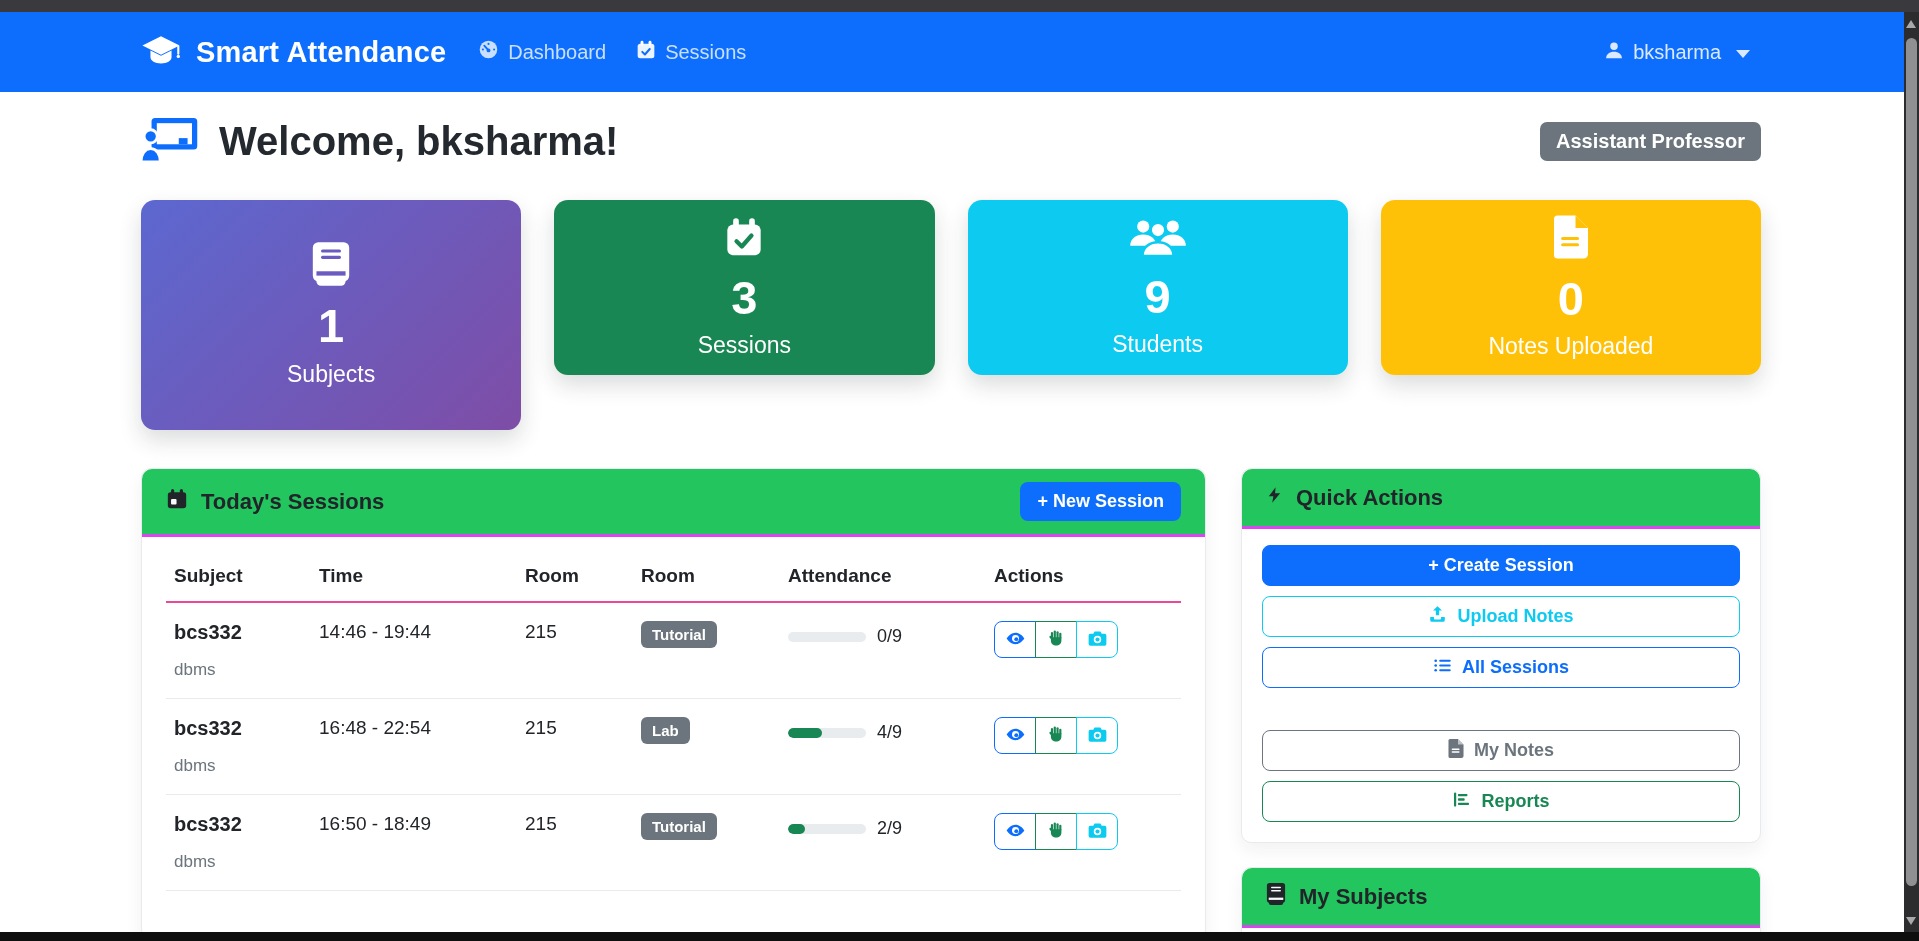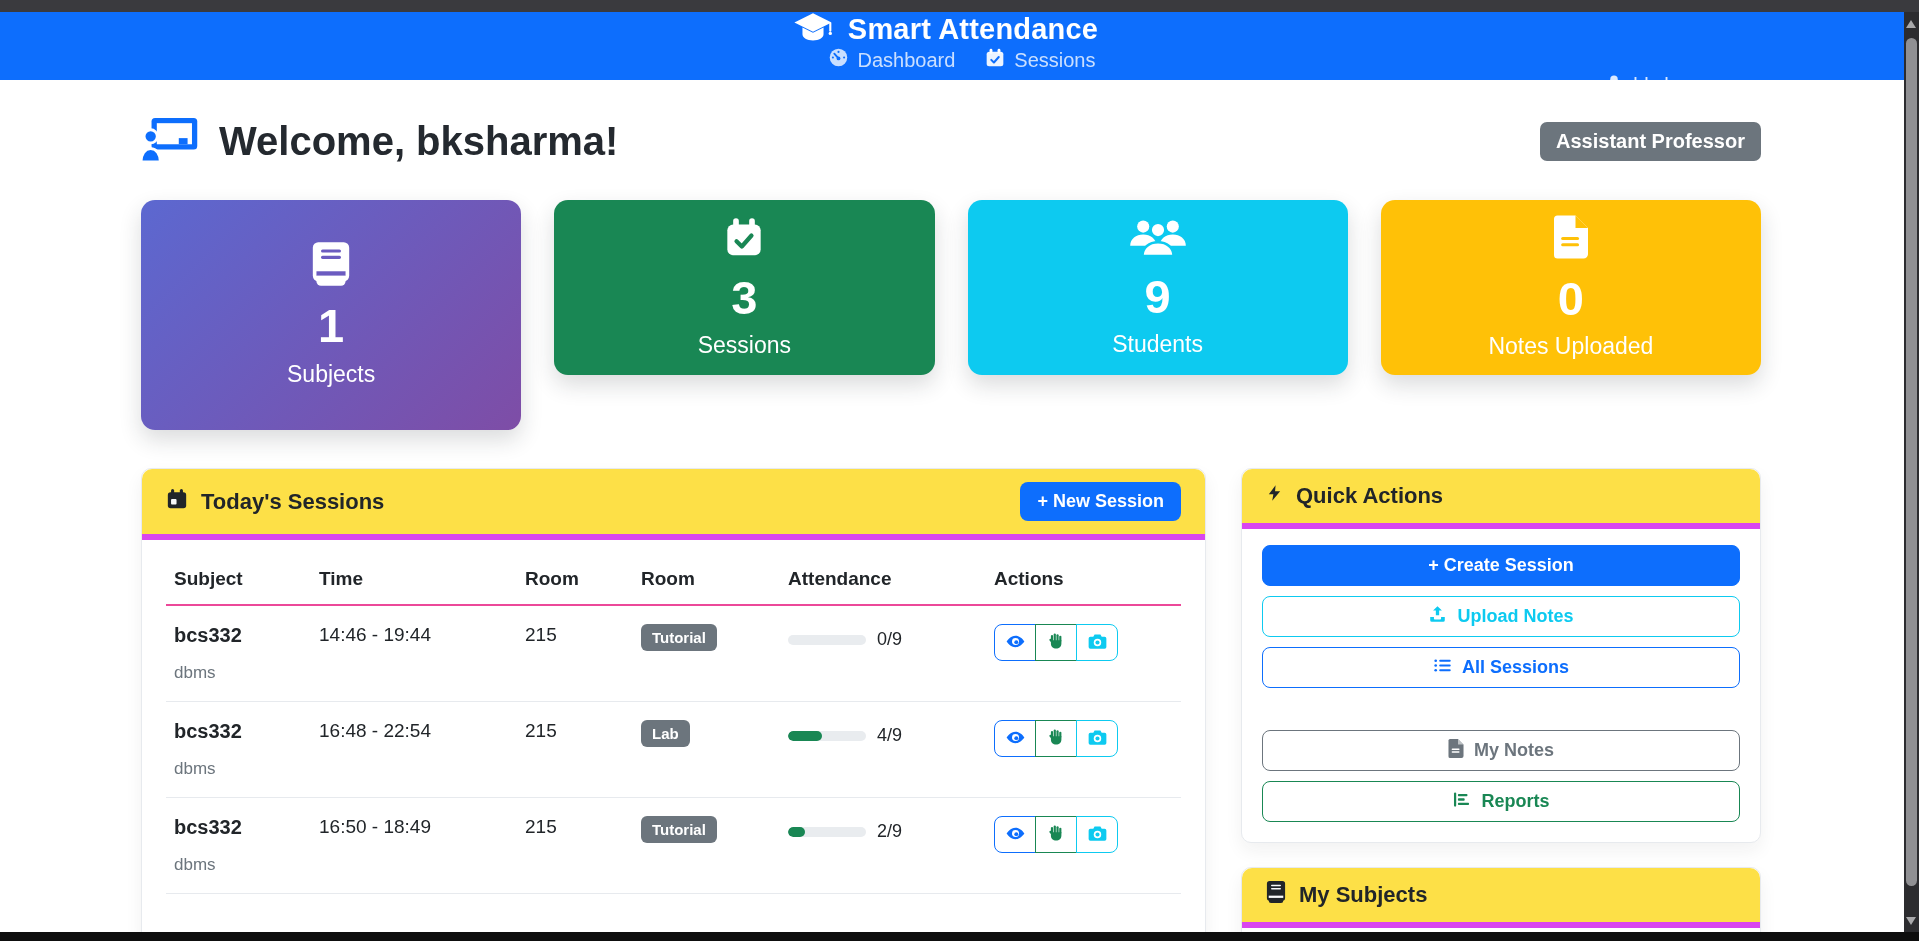--- a/index.html
+++ b/index.html
@@ -9,21 +9,21 @@
   
   .top-strip { position:absolute; top:0; left:0; width:100%; height:12px; background:#3a3a3e; z-index:40; }
   .bottom-strip { position:absolute; bottom:0; left:0; width:100%; height:9px; background:#0e0e0e; z-index:60; }
   .scroll-track { position:absolute; top:12px; right:0; width:15px; height:929px; background:#2c2c2f; z-index:50; }
   .scroll-arrow { position:absolute; left:2px; width:0; height:0; border-left:5.5px solid transparent; border-right:5.5px solid transparent; }
   .scroll-arrow.up { top:8px; border-bottom:8px solid #a9a9ab; }
   .scroll-arrow.down { bottom:16px; border-top:8px solid #a9a9ab; }
   .scroll-thumb { position:absolute; top:26px; left:2px; width:11px; height:848px; background:#909093; border-radius:6px; }
 
   
-  .navbar { position:absolute; top:12px; left:0; width:100%; height:68px; background:#0d6efd; display:flex; align-items:center; padding:0 169px 0 141px; z-index:10;flex-direction:column; }
+  .navbar { position:absolute; top:12px; left:0; width:100%; height:80px; background:#0d6efd; display:flex; align-items:center; padding:0 169px 0 141px; z-index:10; }
   .brand { display:flex; align-items:center; gap:15px; color:#ffffff; cursor:pointer; }
   .brand-title { font-size:29px; font-weight:bold; letter-spacing:.2px; }
   .nav-links { display:flex; align-items:center; gap:30px; margin-left:32px; }
   .nav-link { display:flex; align-items:center; gap:9px; color:rgba(255,255,255,.78); font-size:20px; text-decoration:none; cursor:pointer; }
   .navbar-user { margin-left:auto; display:flex; align-items:center; gap:9px; color:rgba(255,255,255,.85); font-size:20px; cursor:pointer; }
   .caret { width:0; height:0; border-left:7px solid transparent; border-right:7px solid transparent; border-top:8px solid rgba(255,255,255,.85); margin-left:6px; margin-top:3px; }
 
   main { position:absolute; top:92px; left:141px; width:1620px; }
 
   
@@ -42,21 +42,21 @@
   .stat-cyan   { background:#0dcaf0; --bg:#0dcaf0; }
   .stat-yellow { background:#ffc107; --bg:#ffc107; }
   .stat-value { font-size:47px; font-weight:bold; margin-top:10px; line-height:1.1; }
   .stat-label { font-size:23px; margin-top:9px; }
 
   
   .content-row { margin-top:38px; display:flex; gap:35px; align-items:flex-start; }
   .left-col { width:1065px; }
   .right-col { width:520px; }
   .panel { background:#fff; border:1px solid #e7eaee; border-radius:10px; box-shadow:0 8px 18px rgba(33,37,41,.06); }
-  .panel-header { background:#fde047; border-bottom:6px solid #d946ef; border-radius:10px 10px 0 0; padding:13px 24px; display:flex; align-items:center; justify-content:space-between; min-height:60px; }
+  .panel-header { background:#22c55e; border-bottom:3px solid #d946ef; border-radius:10px 10px 0 0; padding:13px 24px; display:flex; align-items:center; justify-content:space-between; min-height:60px; }
   .panel-title { display:flex; align-items:center; gap:13px; font-size:22px; font-weight:600; color:#212529; }
   .panel-title svg { flex:0 0 auto; }
 
   .btn-new-session { background:#0d6efd; color:#fff; border:none; border-radius:8px; font-family:inherit; font-size:18px; font-weight:600; padding:9px 17px; cursor:pointer; }
 
   
   .sessions-body { padding:6px 24px 48px; }
   table { width:100%; border-collapse:collapse; }
   th { text-align:left; font-size:19px; font-weight:bold; color:#212529; padding:22px 8px 14px; border-bottom:2px solid #ec4899; }
   .col-subject{width:145px}.col-time{width:206px}.col-room{width:116px}.col-type{width:147px}.col-att{width:206px}

